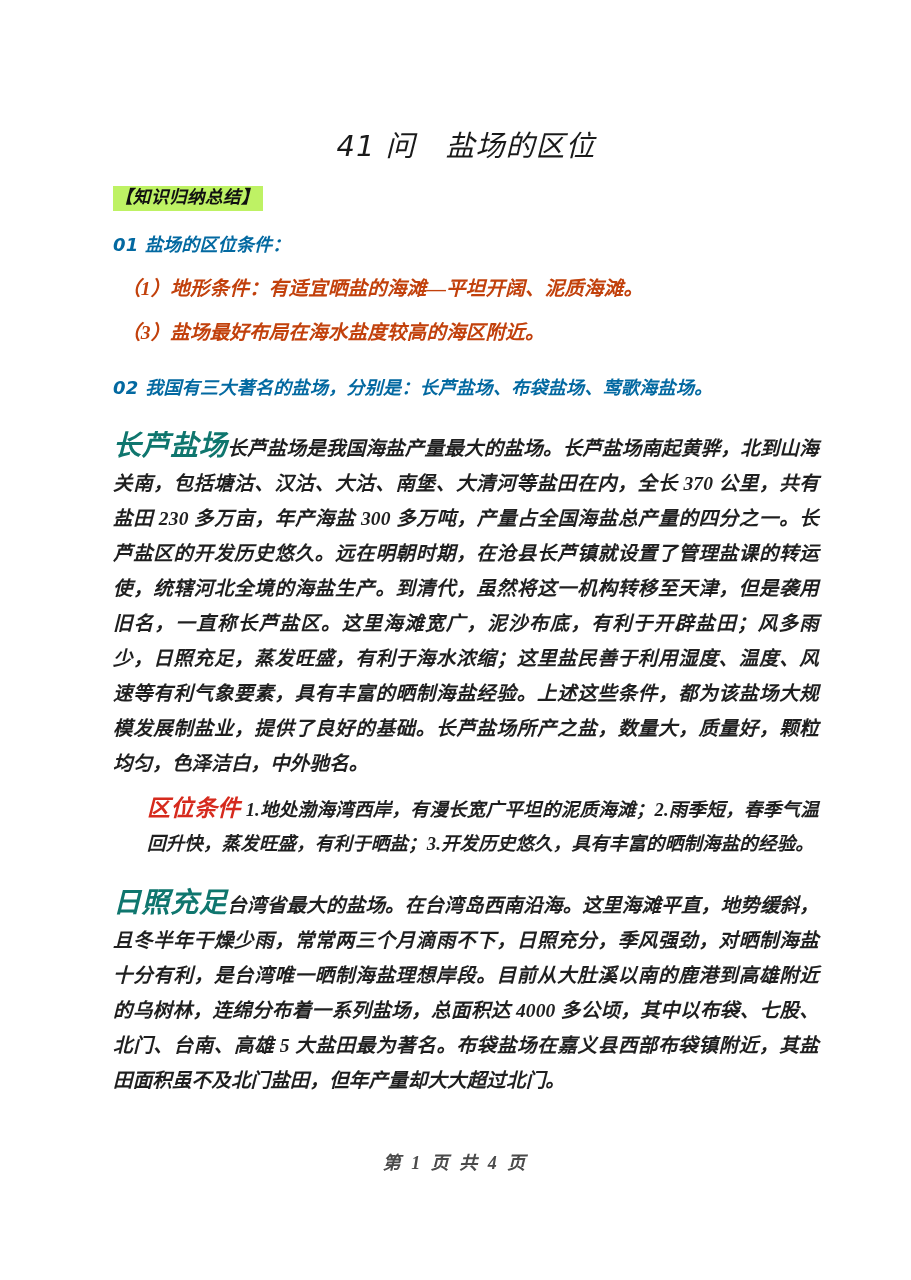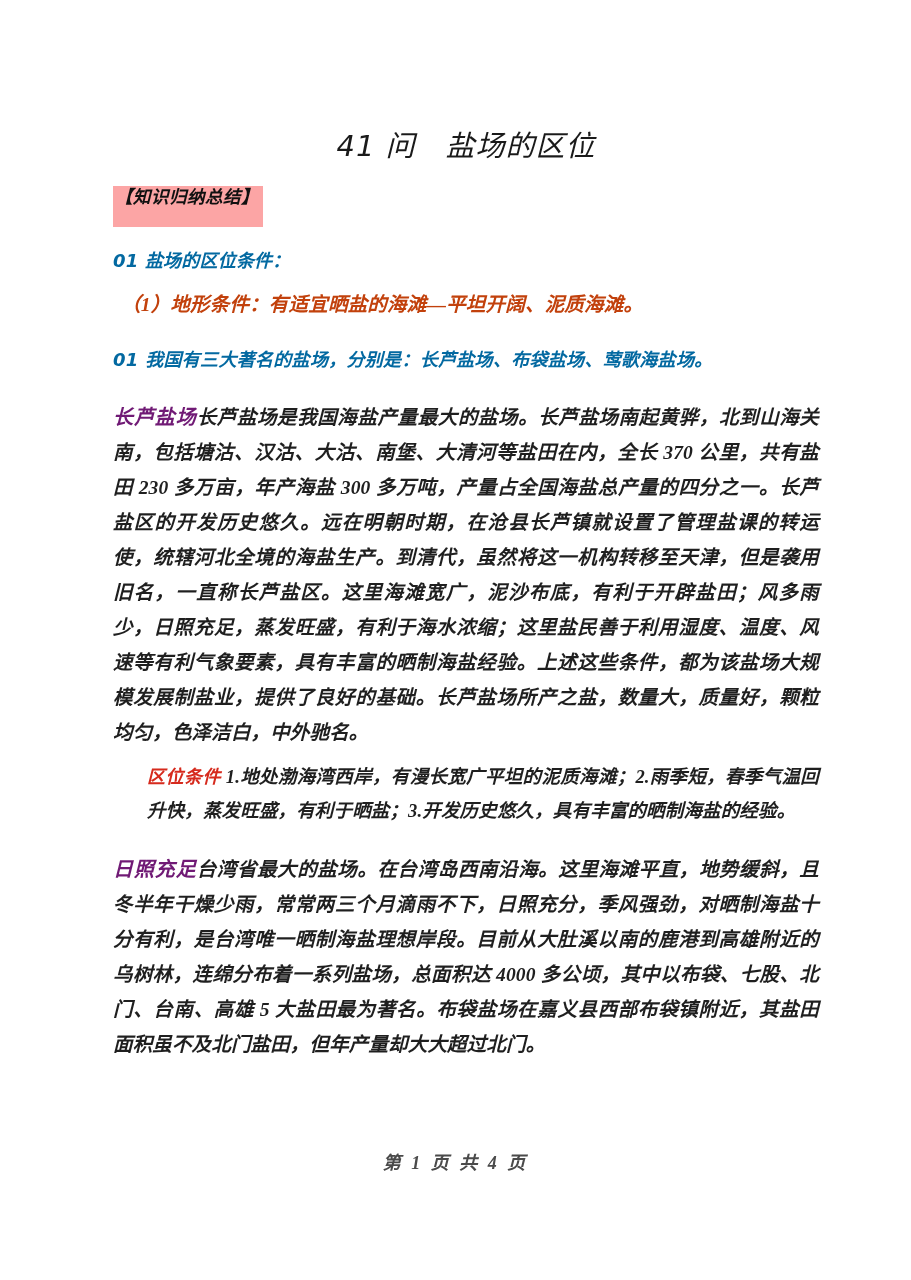--- a/index.html
+++ b/index.html
@@ -46,27 +46,27 @@
     white-space: pre;
   }
 
   
   .section-label-wrap {
     margin-top: 22px;
     line-height: 1;
   }
   .section-label {
     display: inline-block;
-    background: #fca5a5;
+    background: #bef264;
     color: #111111;
     font-family: "DejaVu Sans", "Liberation Sans", sans-serif;
     font-size: 17.5px;
     font-weight: 700;
     letter-spacing: 0.5px;
-    padding: 3px 4px 20px 2px;
+    padding: 3px 4px 4px 2px;
   }
 
   
   .sec-head {
     margin: 0;
     padding-top: 20px;
     font-family: "DejaVu Sans", "Liberation Sans", sans-serif;
     font-size: 18px;
     font-weight: 700;
     color: #0369a1;
@@ -105,31 +105,31 @@
     line-height: 35px;
     text-align: justify;
     text-justify: inter-ideograph;
     letter-spacing: 0.15px;
   }
   .body-para.first-line-gap {
     padding-top: 24px;
   }
 
   .inline-red-head {
-    color: #701a75;
+    color: #0f766e;
     font-family: "DejaVu Sans", "Liberation Sans", sans-serif;
     font-weight: 700;
-    font-size: 20px;
+    font-size: 28px;
     letter-spacing: 0.5px;
   }
   .inline-red-sub {
     color: #d62a1d;
     font-family: "DejaVu Sans", "Liberation Sans", sans-serif;
     font-weight: 700;
-    font-size: 18px;
+    font-size: 23px;
     letter-spacing: 0.3px;
   }
   .para-indent {
     padding-left: 34px;
   }
   .sub-para {
     padding-top: 10px;
     font-size: 18.5px;
     line-height: 34px;
   }
@@ -158,23 +158,24 @@
     <h1 class="doc-title">41 问　盐场的区位</h1>
 
     <div class="section-label-wrap">
       <span class="section-label">【知识归纳总结】</span>
     </div>
 
     <h2 class="sec-head">01 盐场的区位条件：</h2>
 
     <ul class="cond-list">
       <li class="cond-item">（1）地形条件：有适宜晒盐的海滩—平坦开阔、泥质海滩。</li>
+      <li class="cond-item">（3）盐场最好布局在海水盐度较高的海区附近。</li>
     </ul>
 
-    <h2 class="sec-head tight">01 我国有三大著名的盐场，分别是：长芦盐场、布袋盐场、莺歌海盐场。</h2>
+    <h2 class="sec-head tight">02 我国有三大著名的盐场，分别是：长芦盐场、布袋盐场、莺歌海盐场。</h2>
 
     <p class="body-para first-line-gap">
       <span class="inline-red-head">长芦盐场</span><span>长芦盐场是我国海盐产量最大的盐场。长芦盐场南起黄骅，北到山海关南，包括塘沽、汉沽、大沽、南堡、大清河等盐田在内，全长 370 公里，共有盐田 230 多万亩，年产海盐 300 多万吨，产量占全国海盐总产量的四分之一。长芦盐区的开发历史悠久。远在明朝时期，在沧县长芦镇就设置了管理盐课的转运使，统辖河北全境的海盐生产。到清代，虽然将这一机构转移至天津，但是袭用旧名，一直称长芦盐区。这里海滩宽广，泥沙布底，有利于开辟盐田；风多雨少，日照充足，蒸发旺盛，有利于海水浓缩；这里盐民善于利用湿度、温度、风速等有利气象要素，具有丰富的晒制海盐经验。上述这些条件，都为该盐场大规模发展制盐业，提供了良好的基础。长芦盐场所产之盐，数量大，质量好，颗粒均匀，色泽洁白，中外驰名。</span>
     </p>
 
     <p class="body-para sub-para para-indent">
       <span class="inline-red-sub">区位条件</span>
       <span>1.地处渤海湾西岸，有漫长宽广平坦的泥质海滩；2.雨季短，春季气温回升快，蒸发旺盛，有利于晒盐；3.开发历史悠久，具有丰富的晒制海盐的经验。</span>
     </p>
 

